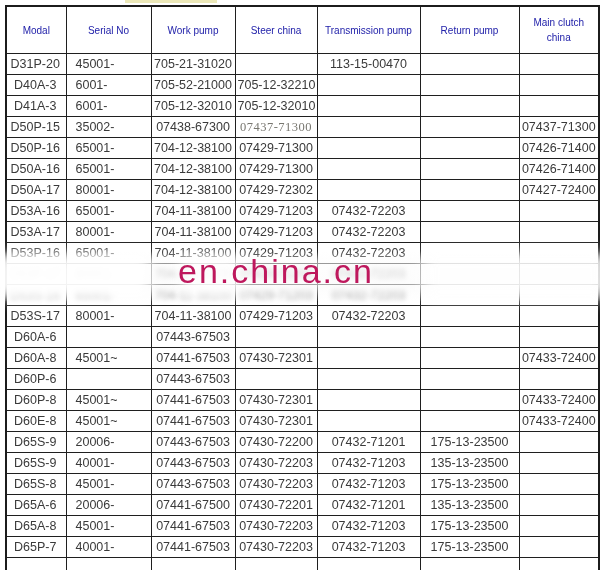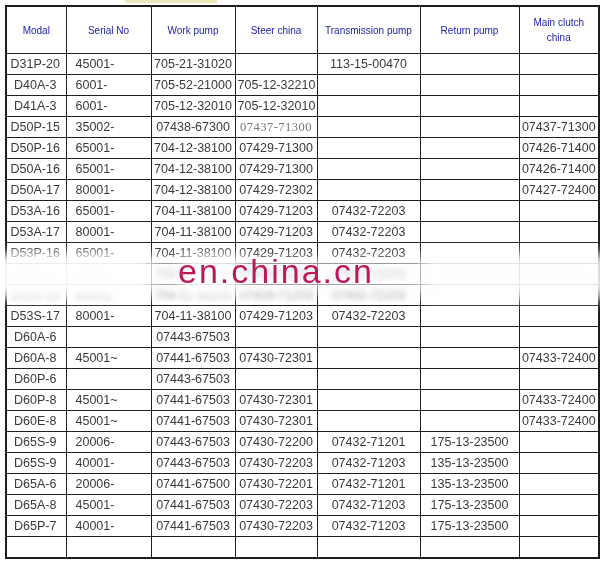--- a/index.html
+++ b/index.html
@@ -298,20 +298,29 @@
         <tr>
           <td class="col-model"><span>D65S-9</span></td>
           <td class="col-serial"><span>40001-</span></td>
           <td class="col-work"><span>07443-67503</span></td>
           <td class="col-steer"><span>07430-72203</span></td>
           <td class="col-trans"><span>07432-71203</span></td>
           <td class="col-return"><span>135-13-23500</span></td>
           <td class="col-clutch"><span></span></td>
         </tr>
         <tr>
+          <td class="col-model"><span>D65S-8</span></td>
+          <td class="col-serial"><span>45001-</span></td>
+          <td class="col-work"><span>07443-67503</span></td>
+          <td class="col-steer"><span>07430-72203</span></td>
+          <td class="col-trans"><span>07432-71203</span></td>
+          <td class="col-return"><span>175-13-23500</span></td>
+          <td class="col-clutch"><span></span></td>
+        </tr>
+        <tr>
           <td class="col-model"><span>D65A-6</span></td>
           <td class="col-serial"><span>20006-</span></td>
           <td class="col-work"><span>07441-67500</span></td>
           <td class="col-steer"><span>07430-72201</span></td>
           <td class="col-trans"><span>07432-71201</span></td>
           <td class="col-return"><span>135-13-23500</span></td>
           <td class="col-clutch"><span></span></td>
         </tr>
         <tr>
           <td class="col-model"><span>D65A-8</span></td>

